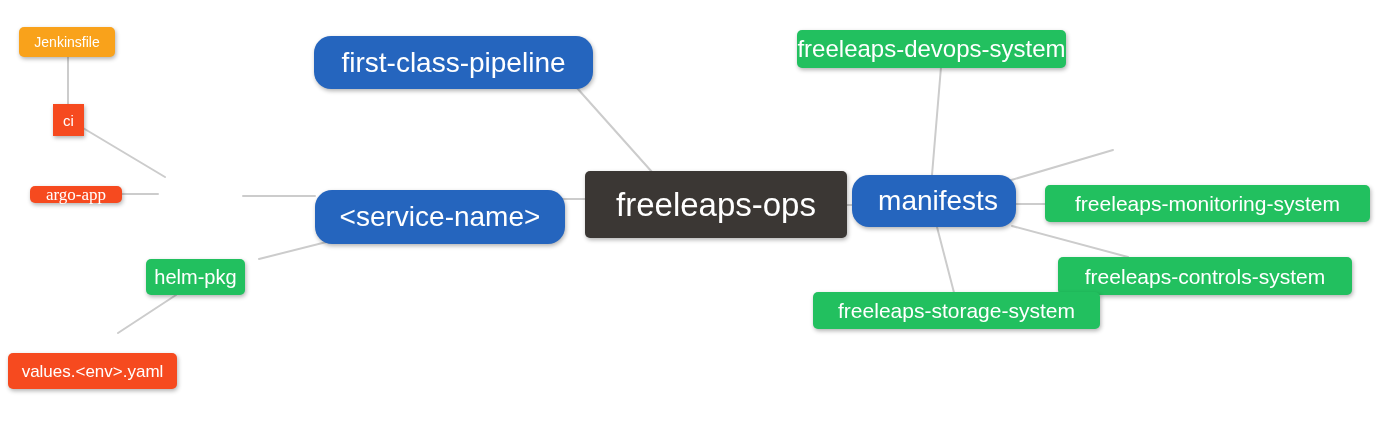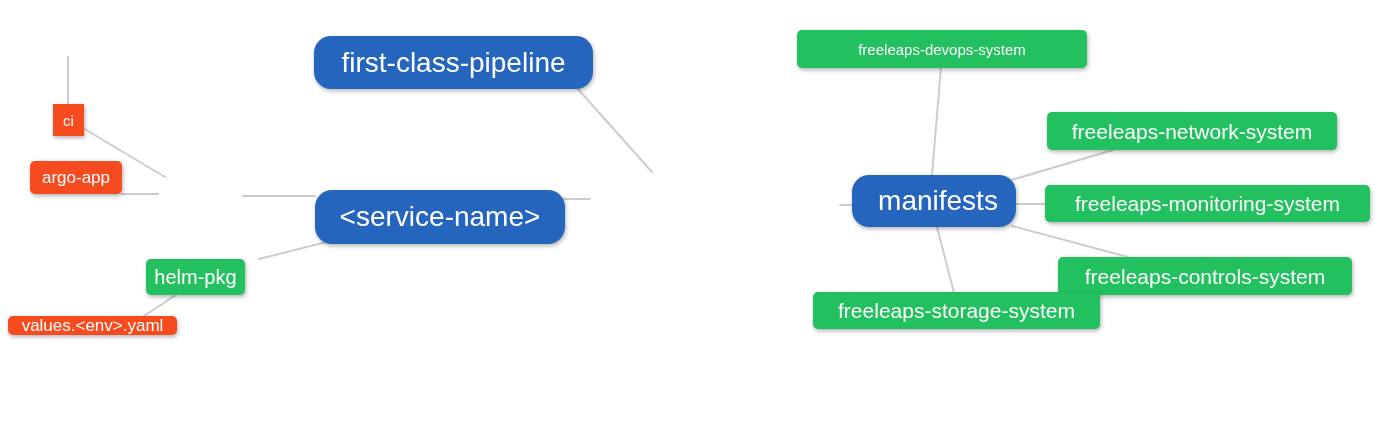--- a/index.html
+++ b/index.html
@@ -23,29 +23,29 @@
     line-height:1;
   }
   .c-blue  {background:var(--c-blue,  #2565BE);border-radius:17px;}
   .c-green {background:var(--c-green, #22C05F);}
   .c-red   {background:var(--c-red,   #F64A1F);}
   .c-orange{background:var(--c-orange,#F9A21B);}
   .c-dark  {background:var(--c-dark,  #3B3734);}
 
   .n-jenkinsfile {left:19px;  top:27px;  width:96px;  height:30px; font-size:14px;}
   .n-ci          {left:53px;  top:104px; width:31px;  height:32px; font-size:15px; border-radius:0;}
-  .n-argo-app    {left:30px;  top:161px; width:92px;  height:33px; font-size:17px;}
+  .n-argo-app    {left:30px;  top:186px; width:92px;  height:17px; font-size:17px;font-family:Liberation Serif, serif;}
   .n-env         {left:158px; top:176px; width:85px;  height:38px; font-size:20px;}
   .n-helm-pkg    {left:146px; top:259px; width:99px; height:36px; font-size:20px;}
-  .n-values      {left:8px;   top:316px; width:169px; height:19px; font-size:17px;}
+  .n-values      {left:8px;   top:353px; width:169px; height:36px; font-size:17px;}
   .n-pipeline    {left:314px; top:36px;  width:279px; height:53px; font-size:28px;}
   .n-service     {left:315px; top:172px; width:250px; height:54px; font-size:28px;margin-top:18px;}
   .n-ops         {left:585px; top:171px; width:262px; height:67px; font-size:33px;}
   .n-manifests   {left:852px; top:175px; width:156px; height:52px; font-size:28px;padding-left:8px;}
-  .n-devops      {left:797px; top:30px;  width:290px; height:38px; font-size:15px;}
+  .n-devops      {left:797px; top:30px;  width:269px; height:38px; font-size:24px;}
   .n-network     {left:1047px;top:112px; width:290px; height:38px; font-size:21px;}
   .n-monitoring  {left:1045px;top:185px; width:325px; height:37px; font-size:21px;}
   .n-controls    {left:1058px;top:257px; width:294px; height:38px; font-size:21px;}
   .n-storage     {left:813px; top:292px; width:287px; height:37px; font-size:21px;}
 </style>
 </head>
 <body>
 
 <div class="canvas">
 
@@ -59,26 +59,27 @@
     <line class="edge" x1="577" y1="88" x2="652" y2="172"></line>
     <line class="edge" x1="560" y1="199" x2="590" y2="199"></line>
     <line class="edge" x1="840" y1="205" x2="858" y2="205"></line>
     <line class="edge" x1="932" y1="175" x2="941" y2="67"></line>
     <line class="edge" x1="1008" y1="181" x2="1113" y2="150"></line>
     <line class="edge" x1="1008" y1="204" x2="1045" y2="204"></line>
     <line class="edge" x1="1012" y1="226" x2="1128" y2="257"></line>
     <line class="edge" x1="937" y1="227" x2="958" y2="308"></line>
   </svg>
 
+  <div class="node c-orange n-jenkinsfile">Jenkinsfile</div>
   <div class="node c-red    n-ci">ci</div>
   <div class="node c-red    n-argo-app">argo-app</div>
   <div class="node c-green  n-helm-pkg">helm-pkg</div>
   <div class="node c-red    n-values">values.&lt;env&gt;.yaml</div>
   <div class="node c-blue   n-pipeline">first-class-pipeline</div>
   <div class="node c-blue   n-service">&lt;service-name&gt;</div>
+  <div class="node c-dark   n-ops">freeleaps-ops</div>
   <div class="node c-blue   n-manifests">manifests</div>
   <div class="node c-green  n-devops">freeleaps-devops-system</div>
-  <div class="node c-green  n-network">freeleaps-network-system</div>
   <div class="node c-green  n-monitoring">freeleaps-monitoring-system</div>
   <div class="node c-green  n-controls">freeleaps-controls-system</div>
   <div class="node c-green  n-storage">freeleaps-storage-system</div>
 
 </div>
 
 </body></html>

